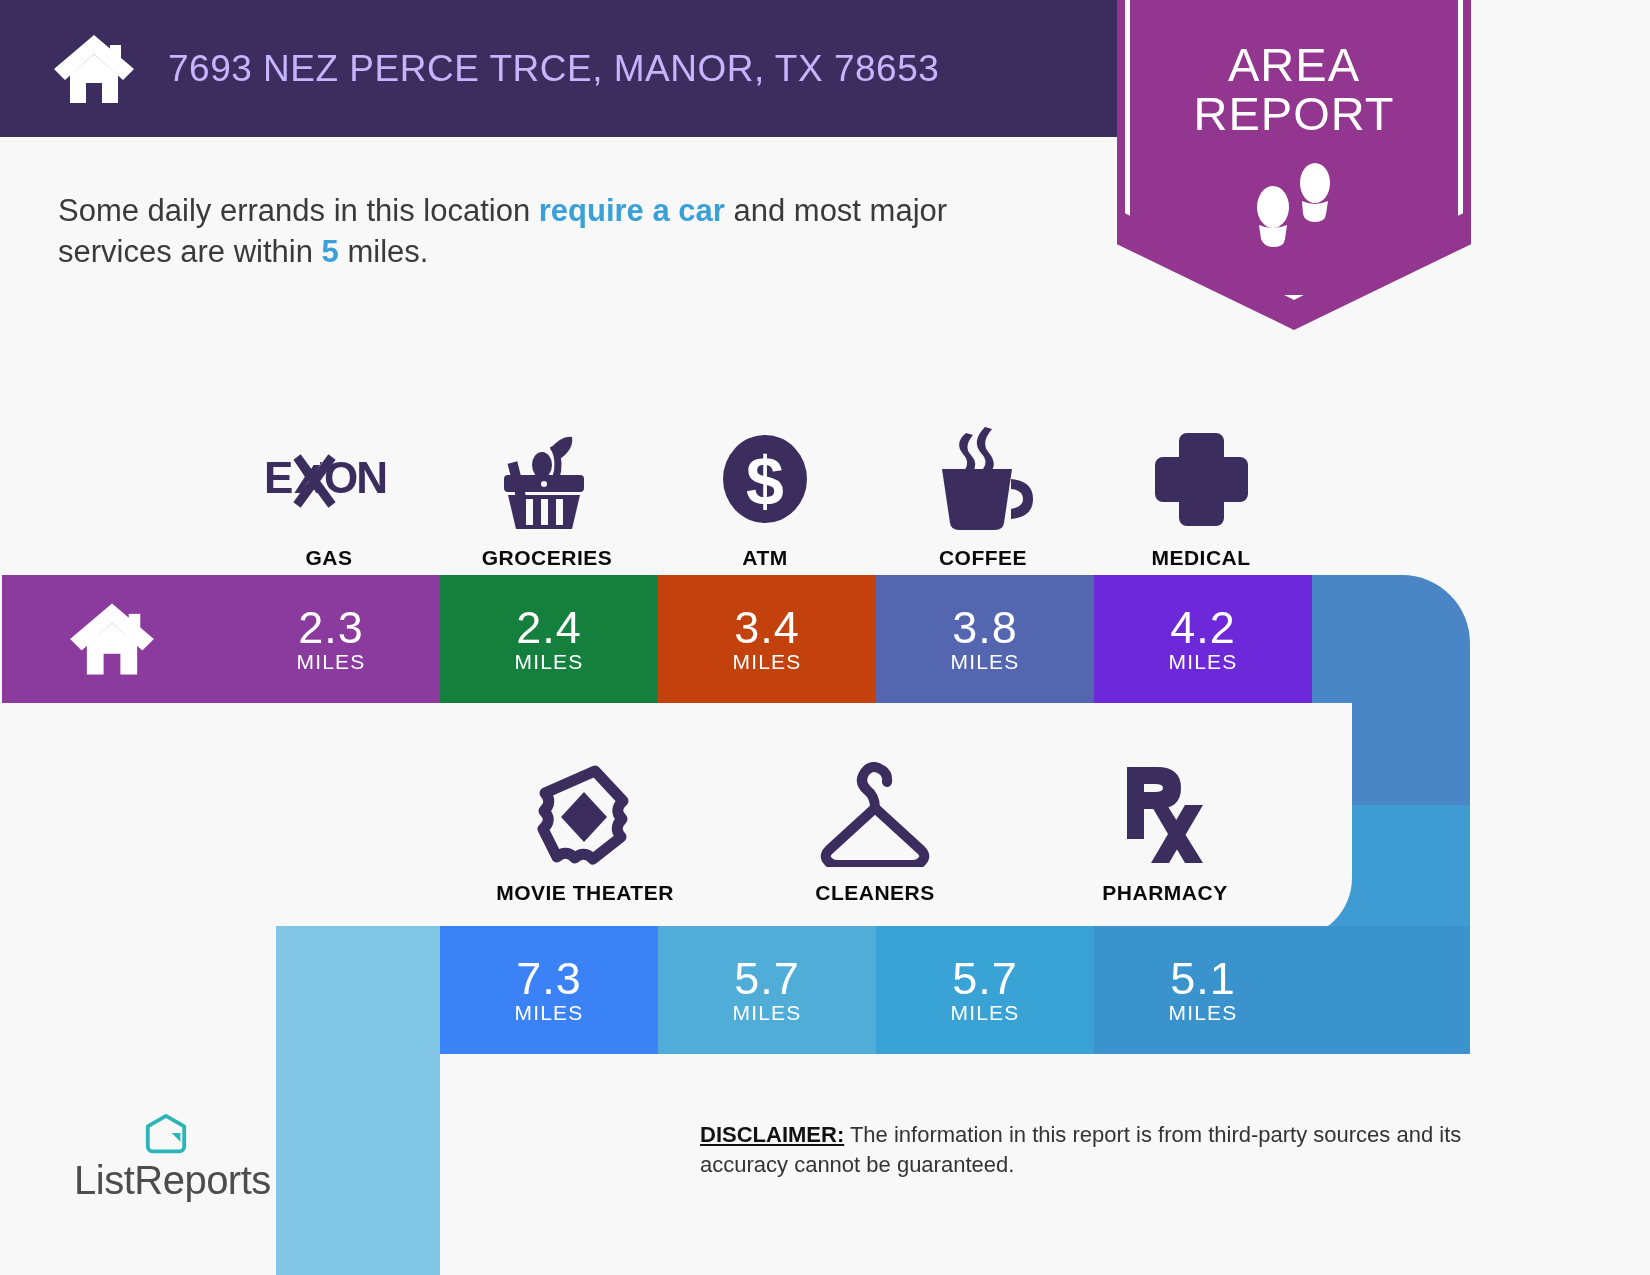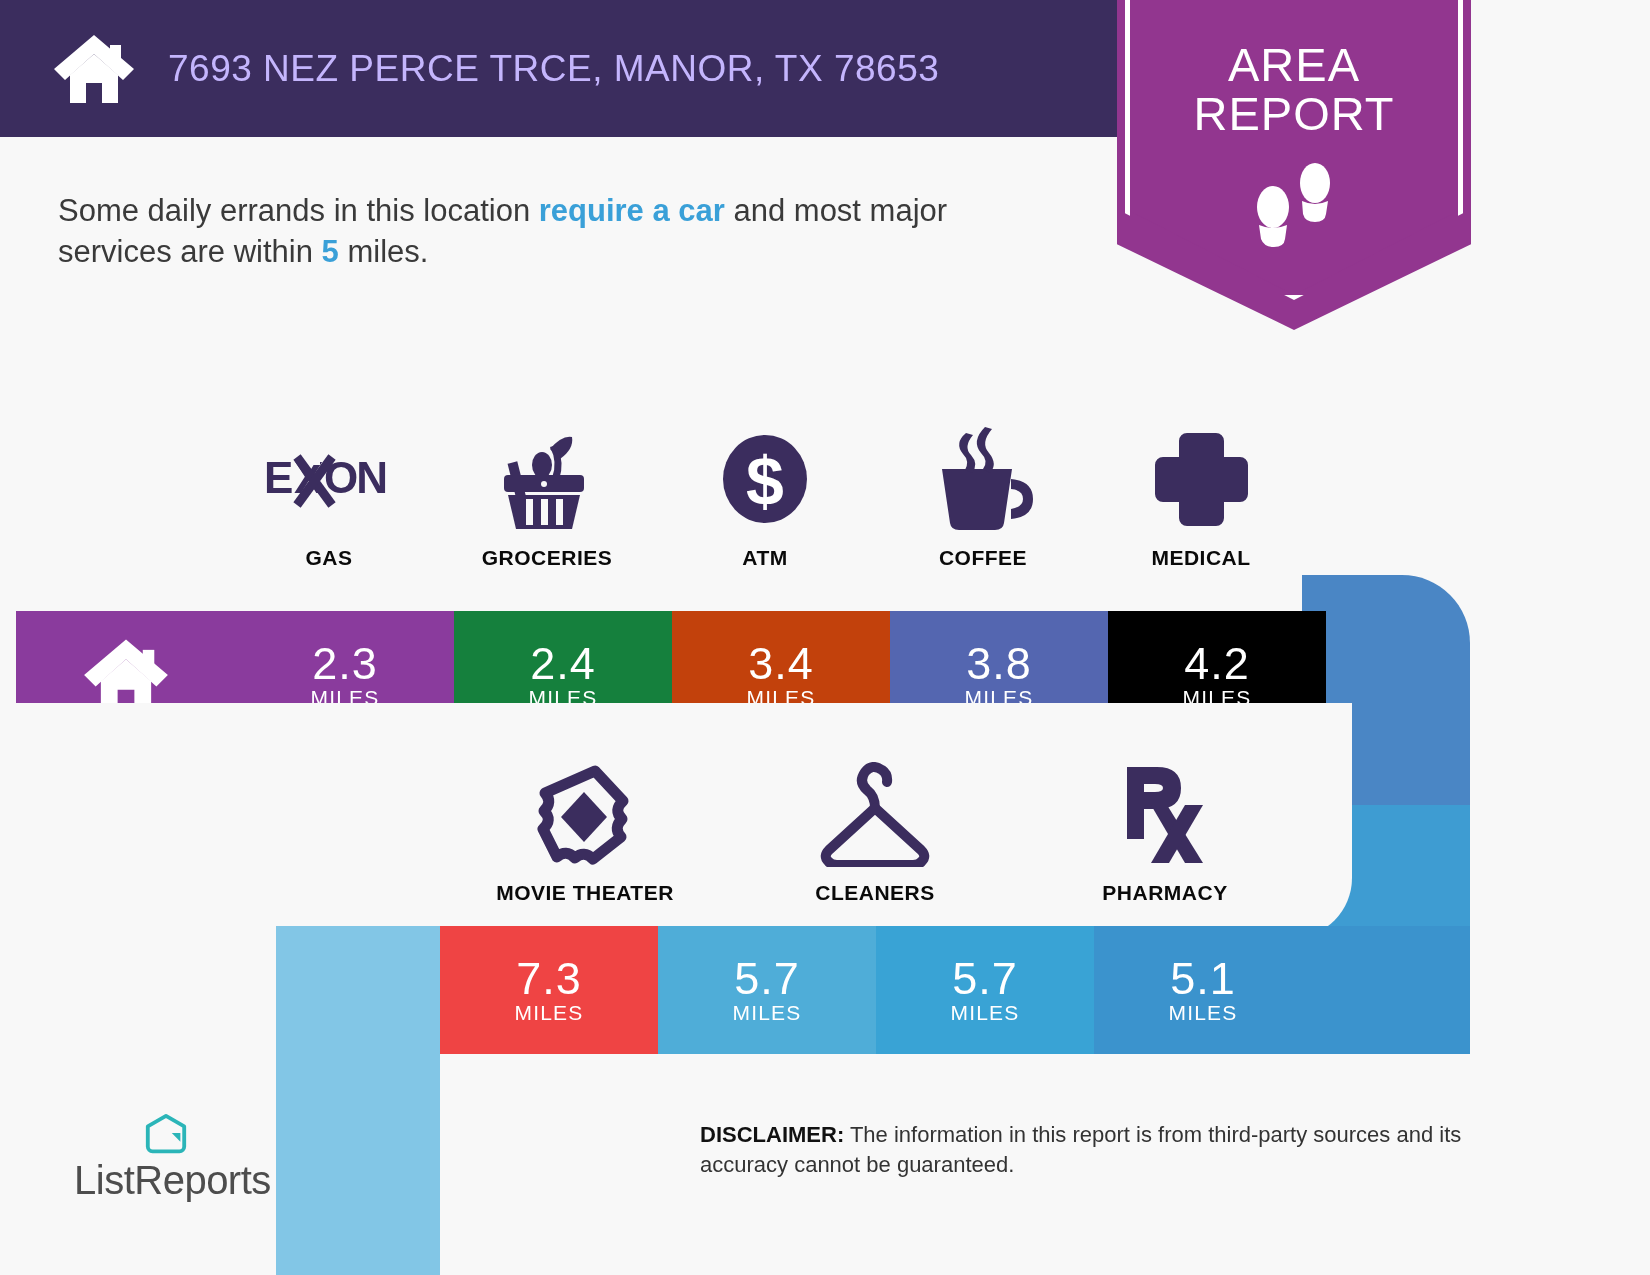--- a/index.html
+++ b/index.html
@@ -70,21 +70,21 @@
   }
   #intro b { color:#3aa0d8; font-weight:bold; }
 
   
   #track { position:absolute; left:0; top:575px; width:1650px; height:700px; }
 
   .band { position:absolute; display:flex; }
 
   
   #band1 {
-    left:16px; top:0; width:1470px; height:164px;align-items:flex-end;
+    left:2px; top:0; width:1470px; height:164px;
   }
   #band1 .cell { height:128px; }
 
   
   #connector-right {
     position:absolute; left:1302px; top:0; width:168px; height:460px;
     background:#4a86c5;
     border-top-right-radius:68px;
     border-bottom-right-radius:68px;
   }
@@ -145,21 +145,21 @@
   }
 
   
   #logo { position:absolute; left:62px; top:1112px; display:flex; align-items:center;flex-direction:column; }
   #logo .mark { width:46px; height:46px; }
   #logo .word { margin-left:12px; font-size:40px; color:#4d4d4d; font-weight:400; letter-spacing:-.5px;}
   #disclaimer {
     position:absolute; left:700px; top:1120px; width:810px;
     font-size:22px; line-height:30px; color:#333;
   }
-  #disclaimer b { font-weight:bold; color:#111; }
+  #disclaimer b { font-weight:bold; color:#111;text-decoration:underline; }
 </style>
 </head>
 <body>
 
 <div id="header">
   <svg class="house" viewBox="0 0 84 72">
     <path fill="#fff" d="M42 2 L2 36 L13 47 L42 21 L71 47 L82 36 Z"></path>
     <path fill="#fff" d="M18 42 L18 70 L34 70 L34 50 L50 50 L50 70 L66 70 L66 42 L42 21 Z"></path>
     <rect fill="#fff" x="58" y="12" width="11" height="18"></rect>
   </svg>
@@ -279,34 +279,34 @@
       <div class="unit">MILES</div>
     </div>
     <div class="cell" style="width:218px;background:#c2410c">
       <div class="val">3.4</div>
       <div class="unit">MILES</div>
     </div>
     <div class="cell" style="width:218px;background:#5466b0">
       <div class="val">3.8</div>
       <div class="unit">MILES</div>
     </div>
-    <div class="cell" style="width:218px;background:#000000">
+    <div class="cell" style="width:218px;background:#6d28d9">
       <div class="val">4.2</div>
       <div class="unit">MILES</div>
     </div>
   </div>
 
   <div id="white-block-1"></div>
 
   <div id="connector-left"></div>
   <div id="white-block-2"></div>
 
   <div class="band" id="band2">
     <div class="cell" style="width:164px;background:#82c6e6"></div>
-    <div class="cell" style="width:218px;background:#ef4444">
+    <div class="cell" style="width:218px;background:#3b82f6">
       <div class="val">7.3</div>
       <div class="unit">MILES</div>
     </div>
     <div class="cell" style="width:218px;background:#4fadd8">
       <div class="val">5.7</div>
       <div class="unit">MILES</div>
     </div>
     <div class="cell" style="width:218px;background:#39a3d5">
       <div class="val">5.7</div>
       <div class="unit">MILES</div>

